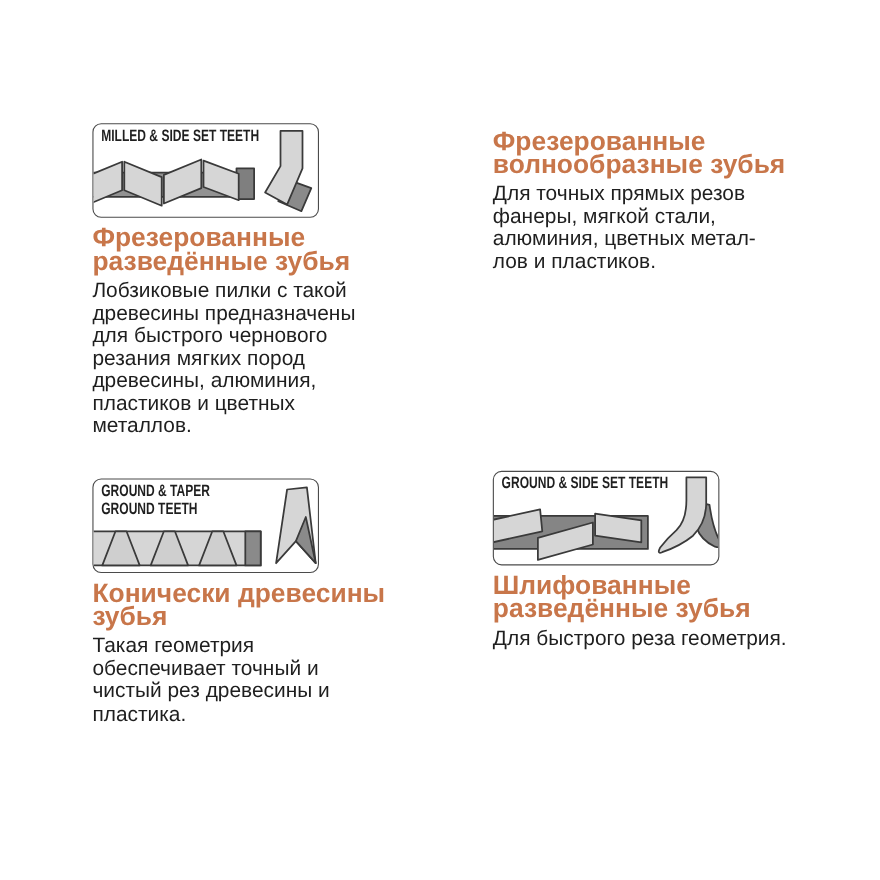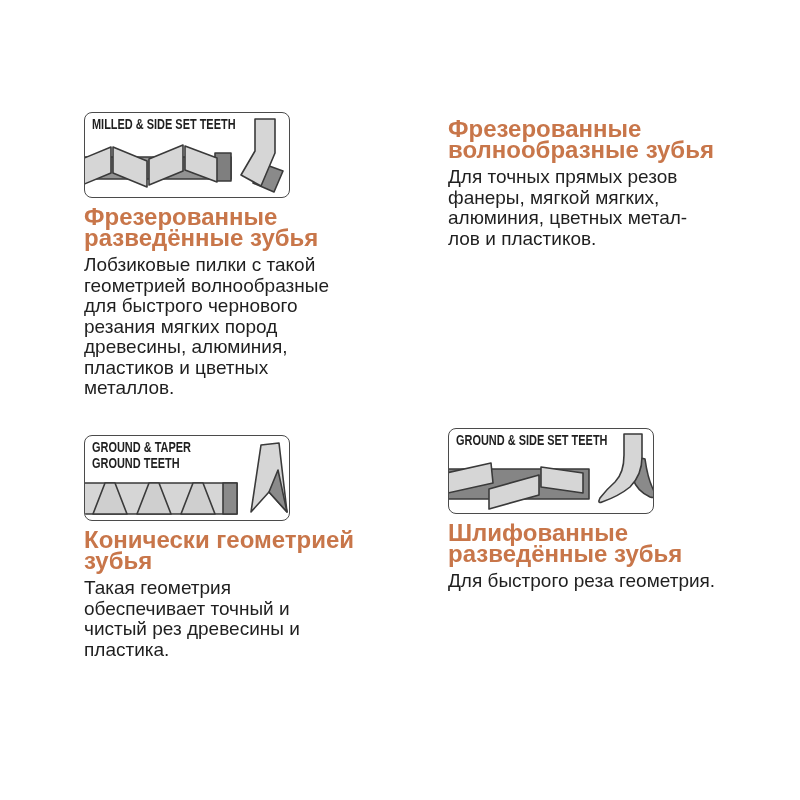--- a/index.html
+++ b/index.html
@@ -54,54 +54,54 @@
           <polygon points="64,46 98,32 98,58 64,72" fill="#d6d6d6"></polygon>
           <polygon points="100,33 132,45 132,69 100,57" fill="#d6d6d6"></polygon>
           <polygon points="176,50 198,58 189,79 168,70" fill="#8a8a8a"></polygon>
           <polygon points="170,6 190,6 190,40 176,73 156,62 170,38" fill="#d6d6d6"></polygon>
         </g>
       </svg>
     </div>
     <h2 class="heading">Фрезерованные
 разведённые зубья</h2>
     <p class="body-text">Лобзиковые пилки с такой
-геометрией волнообразные
+древесины предназначены
 для быстрого чернового
 резания мягких пород
 древесины, алюминия,
 пластиков и цветных
 металлов.</p>
   </section>
 
   <section class="quad quad-tr">
     <h2 class="heading">Фрезерованные
 волнообразные зубья</h2>
     <p class="body-text">Для точных прямых резов
-фанеры, мягкой мягких,
+фанеры, мягкой стали,
 алюминия, цветных метал-
 лов и пластиков.</p>
   </section>
 
   <section class="quad quad-bl">
     <div class="diagram">
       <div class="diagram-label">GROUND &amp; TAPER
 GROUND TEETH</div>
       <svg viewBox="0 0 204 84">
         <g class="art">
           <rect x="-3" y="47" width="155" height="31" fill="#d6d6d6"></rect>
           <polygon points="8,78 20,47 30,47 42,78" fill="#cfcfcf"></polygon>
           <polygon points="52,78 64,47 74,47 86,78" fill="#cfcfcf"></polygon>
           <polygon points="96,78 108,47 118,47 130,78" fill="#cfcfcf"></polygon>
           <rect x="138" y="47" width="14" height="31" fill="#8a8a8a"></rect>
           <polygon points="176,9 194,7 202,76 184,56 166,76" fill="#d6d6d6"></polygon>
           <polygon points="193,34 202,76 184,56" fill="#8a8a8a"></polygon>
         </g>
       </svg>
     </div>
-    <h2 class="heading">Конически геометрией
+    <h2 class="heading">Конически древесины
 зубья</h2>
     <p class="body-text">Такая геометрия
 обеспечивает точный и
 чистый рез древесины и
 пластика.</p>
   </section>
 
   <section class="quad quad-br">
     <div class="diagram">
       <div class="diagram-label">GROUND &amp; SIDE SET TEETH</div>

